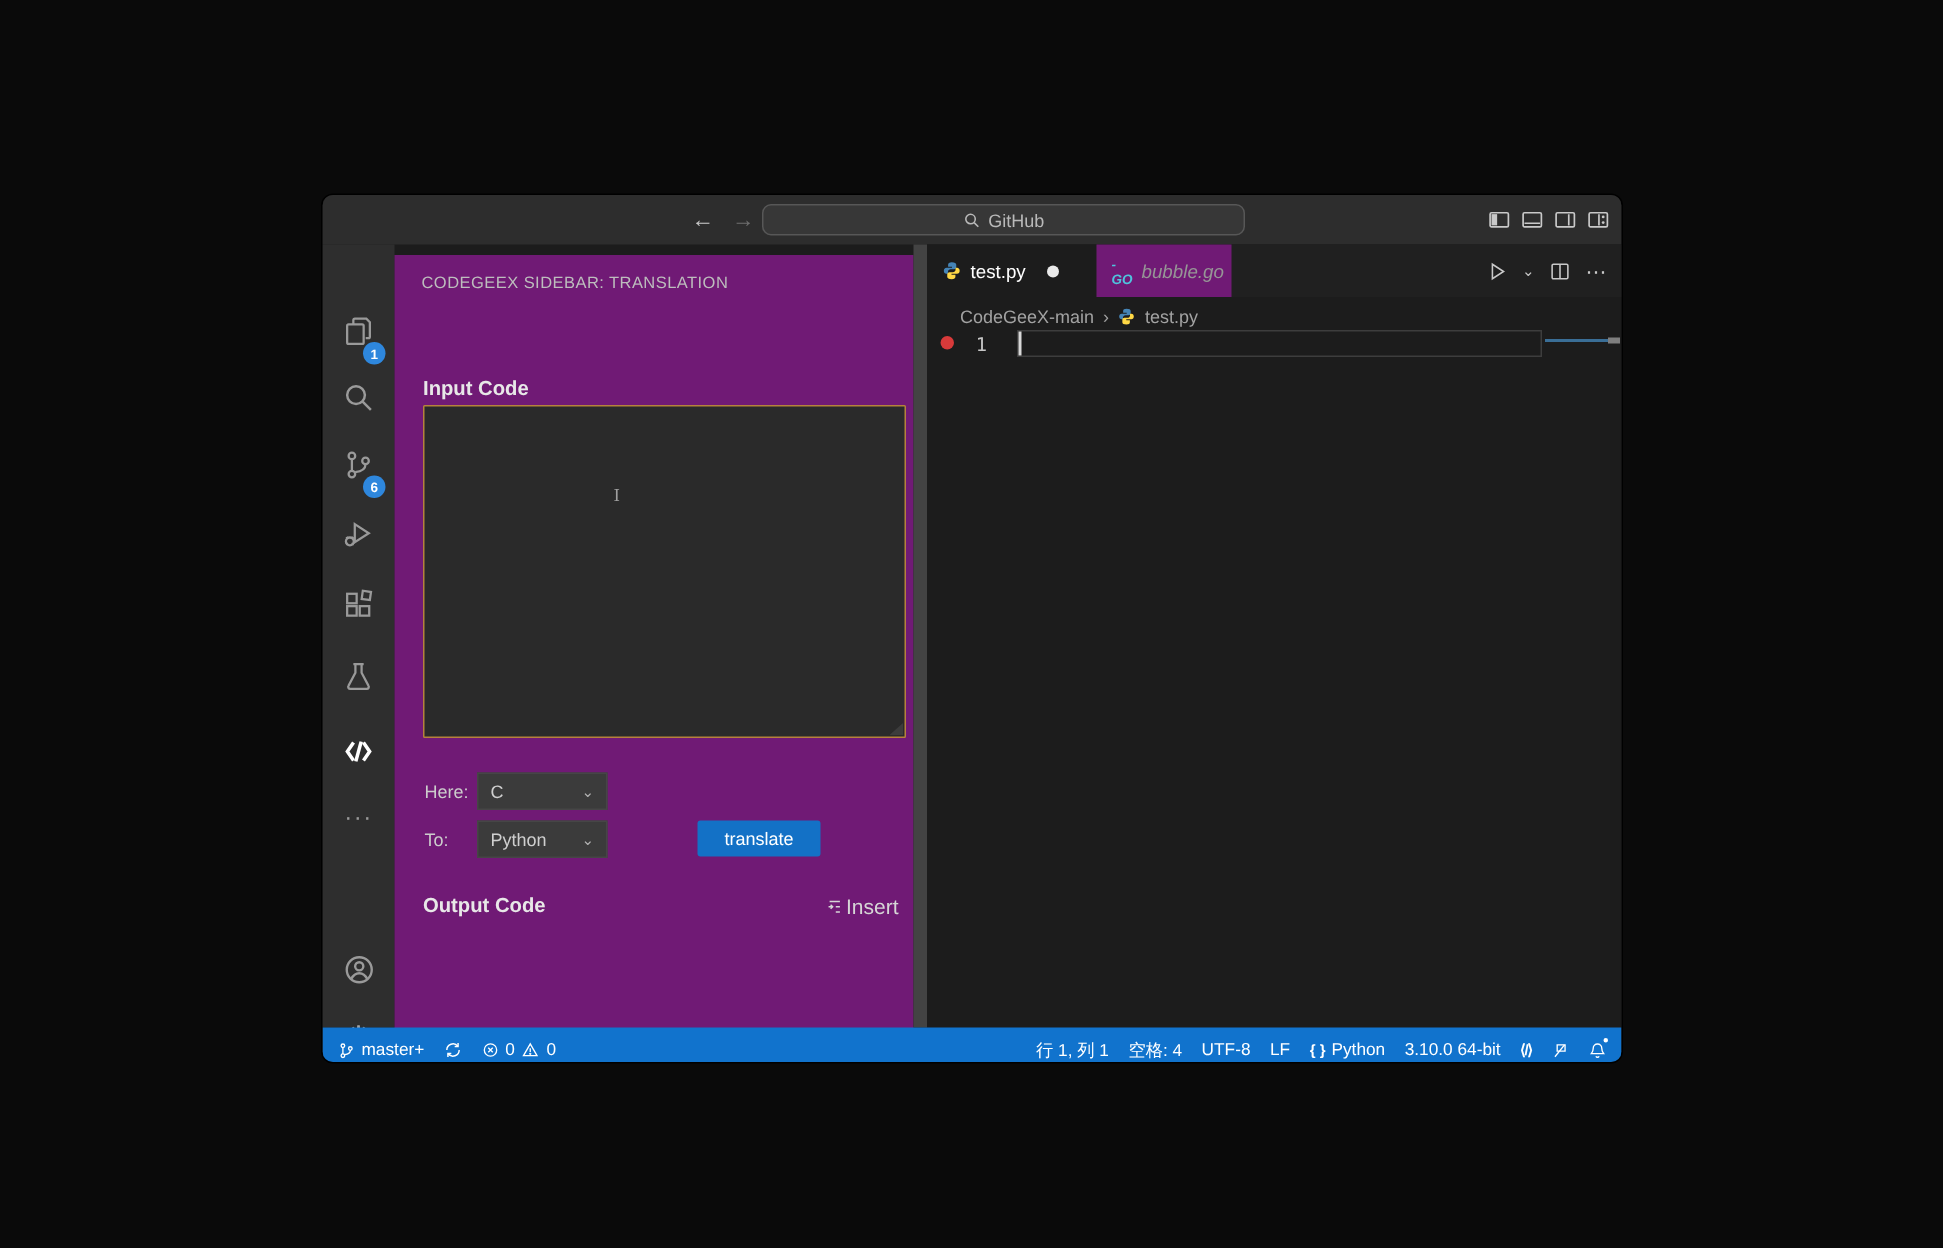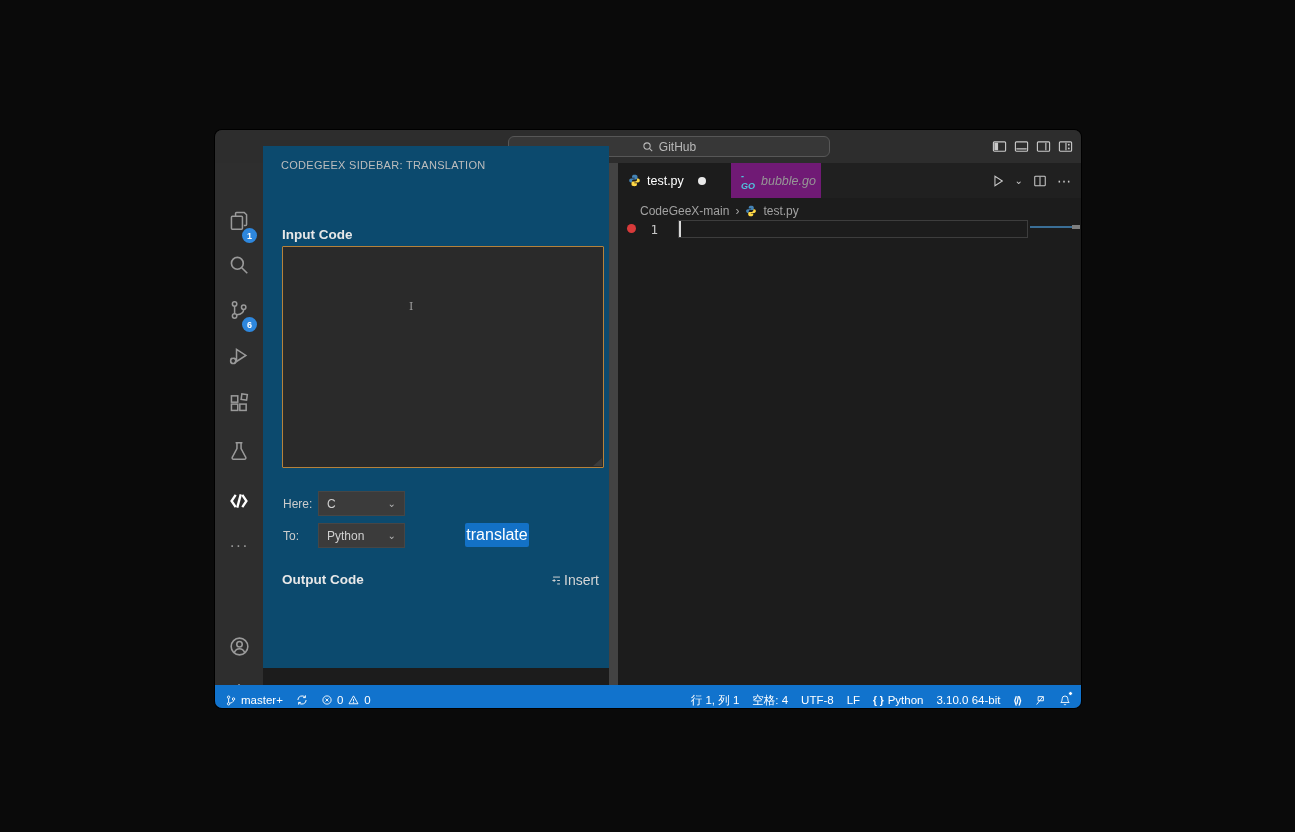--- a/index.html
+++ b/index.html
@@ -24,36 +24,36 @@
   .act-item { position:absolute; left:0; width:48px; height:40px; display:flex; align-items:center;
               justify-content:center; color:#9a9a9a; cursor:pointer; }
   .act-item.active { color:#ffffff; }
   .badge { position:absolute; right:6px; bottom:-2px; min-width:15px; height:15px; border-radius:8px;
            background:#2e87dd; color:#fff; font-size:9px; font-weight:bold; display:flex;
            align-items:center; justify-content:center; padding:0 3px; }
   .gear-glyph { font-size:19px; color:#a5a5a5; }
   .dots-glyph { font-size:16px; color:#9a9a9a; letter-spacing:1px; }
 
   
-  .sidebar { position:absolute; left:48px; top:16px; width:346px; height:522px; background:#0c4a6e; }
+  .sidebar { position:absolute; left:48px; top:40px; width:346px; height:522px; background:#701a75; }
   .sb-title { position:absolute; left:18px; top:13px; font-size:11px; color:#bdbdbd; letter-spacing:.3px; }
   .sb-h { font-size:13.5px; font-weight:bold; color:#e8e8e8; position:absolute; left:19px; }
   .input-area { position:absolute; left:19px; top:100px; width:322px; height:222px; background:#2a2a2a;
                 border:1px solid #b5823c; border-radius:1px; resize:none; outline:none; color:#ddd;
                 font-family:"DejaVu Sans Mono", monospace; font-size:12px; padding:6px; }
   .resize-grip { position:absolute; left:330px; top:312px; width:9px; height:8px; background:#3c3c3c;
                  clip-path:polygon(100% 0,100% 100%,0 100%); }
   .ibeam { position:absolute; left:146px; top:154px; width:9px; height:13px; color:#9f9f9f;
            font-size:11px; font-family:"DejaVu Serif", serif; pointer-events:none; }
   .form-row-label { position:absolute; left:20px; font-size:12px; color:#cccccc; }
   .select { position:absolute; left:55px; width:87px; height:25px; background:#3b3b3b; border:1px solid #464646;
             color:#cfcfcf; font-size:12px; display:flex; align-items:center; padding:0 8px; cursor:pointer; }
   .select .chev { margin-left:auto; color:#b5b5b5; font-size:10px; }
-  .btn-translate { position:absolute; left:202px; top:377px; width:64px; height:24px; background:#1371c6;
-                   border:none; border-radius:2px; color:#fff; font-size:16px; cursor:pointer;
+  .btn-translate { position:absolute; left:202px; top:377px; width:82px; height:24px; background:#1371c6;
+                   border:none; border-radius:2px; color:#fff; font-size:12px; cursor:pointer;
                    font-family:"Liberation Sans", sans-serif; }
   .insert-btn { position:absolute; left:288px; top:426px; display:flex; align-items:center; gap:2px;
                 color:#d6d6d6; font-size:14px; cursor:pointer; }
   .output-box { position:absolute; left:19px; top:470px; width:332px; height:76px; background:#2d2d2d; }
   .output-line { position:absolute; left:13px; top:33px; font-family:"DejaVu Sans Mono", monospace;
                  font-size:11.5px; font-weight:bold; white-space:pre; }
   .tok-default { color:#d4d4d4; } .tok-accent { color:#d0863c; }
 
   
   .sash { position:absolute; left:394px; top:33px; width:9px; height:522px; background:#434343; cursor:col-resize; }

